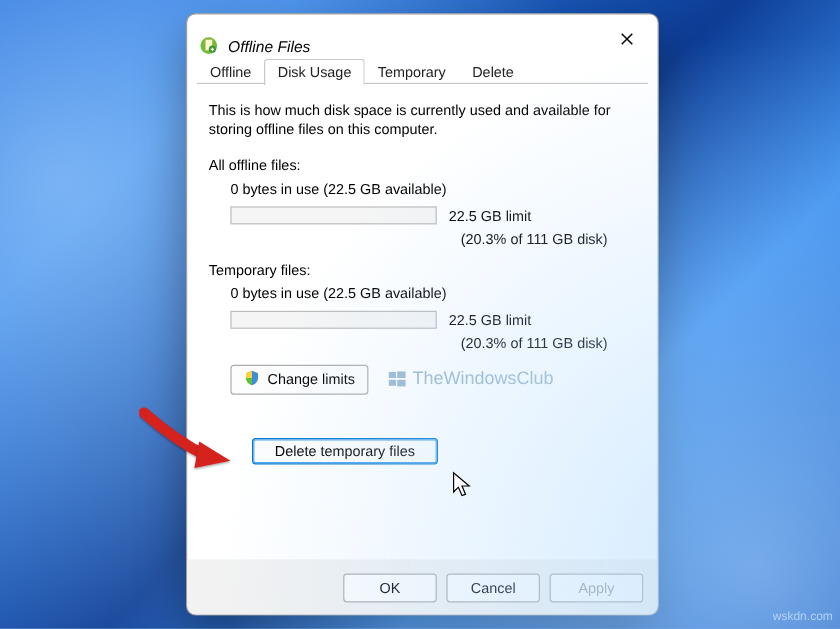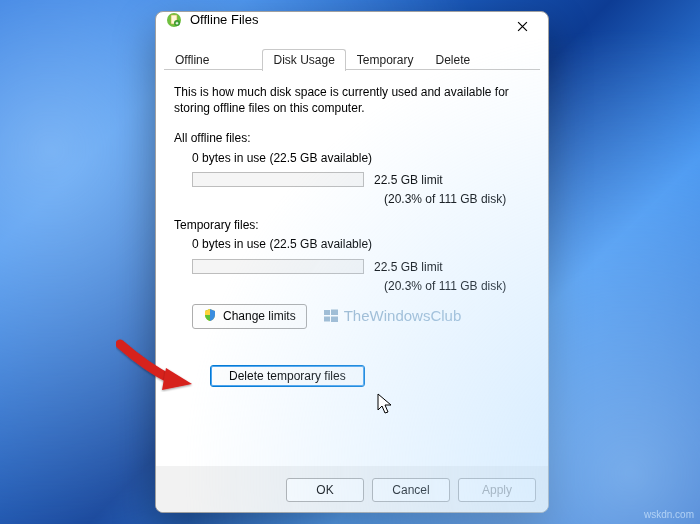--- a/index.html
+++ b/index.html
@@ -22,22 +22,23 @@
     .dialog {
       position: absolute; left: 155px; top: 11px;
       width: 394px; height: 502px;
       background: #ffffff;
       border: 1px solid #a0a0a0;
       border-radius: 8px;
       box-shadow: 0 18px 40px rgba(0,0,0,0.35);
       display: flex; flex-direction: column;
     }
     .titlebar {
-      height: 34px; display: flex; align-items: flex-start;
+      height: 34px; display: flex; align-items: flex-end;
       padding: 0 6px 0 10px;
+      font-style: italic;
     }
     .titlebar .icon { width: 16px; height: 16px; margin-right: 8px; }
     .titlebar .title { flex: 1; font-size: 13px; color: #000; }
     .close-btn {
       width: 40px; height: 28px; display: flex; align-items: center; justify-content: center;
       border-radius: 4px;
     }
     .close-btn svg { width: 11px; height: 11px; }
 
     .tabs {
@@ -49,21 +50,21 @@
       height: 1px; background: #c9c9c9;
     }
     .tab {
       padding: 3px 10px 3px 10px; font-size: 12px; color: #222;
       border: 1px solid transparent; border-bottom: none;
       position: relative; z-index: 1;
     }
     .tab.active {
       background: #fff; border-color: #c9c9c9;
       border-top-left-radius: 3px; border-top-right-radius: 3px;
-      margin-bottom: -1px; padding-bottom: 4px; margin-left: 42px;
+      margin-bottom: -1px; padding-bottom: 4px;
     }
 
     .panel { flex: 1; padding: 14px 18px 8px 18px; color: #000; line-height: 1.35; }
     .intro { margin-bottom: 14px; }
 
     .section-label { margin-top: 8px; margin-bottom: 3px; }
     .usage-line { padding-left: 18px; margin-bottom: 6px; }
     .bar-row { display: flex; align-items: center; padding-left: 18px; gap: 10px; margin-bottom: 3px; }
     .progress {
       width: 172px; height: 15px; border: 1px solid #bdbdbd; background: #f5f5f5;

